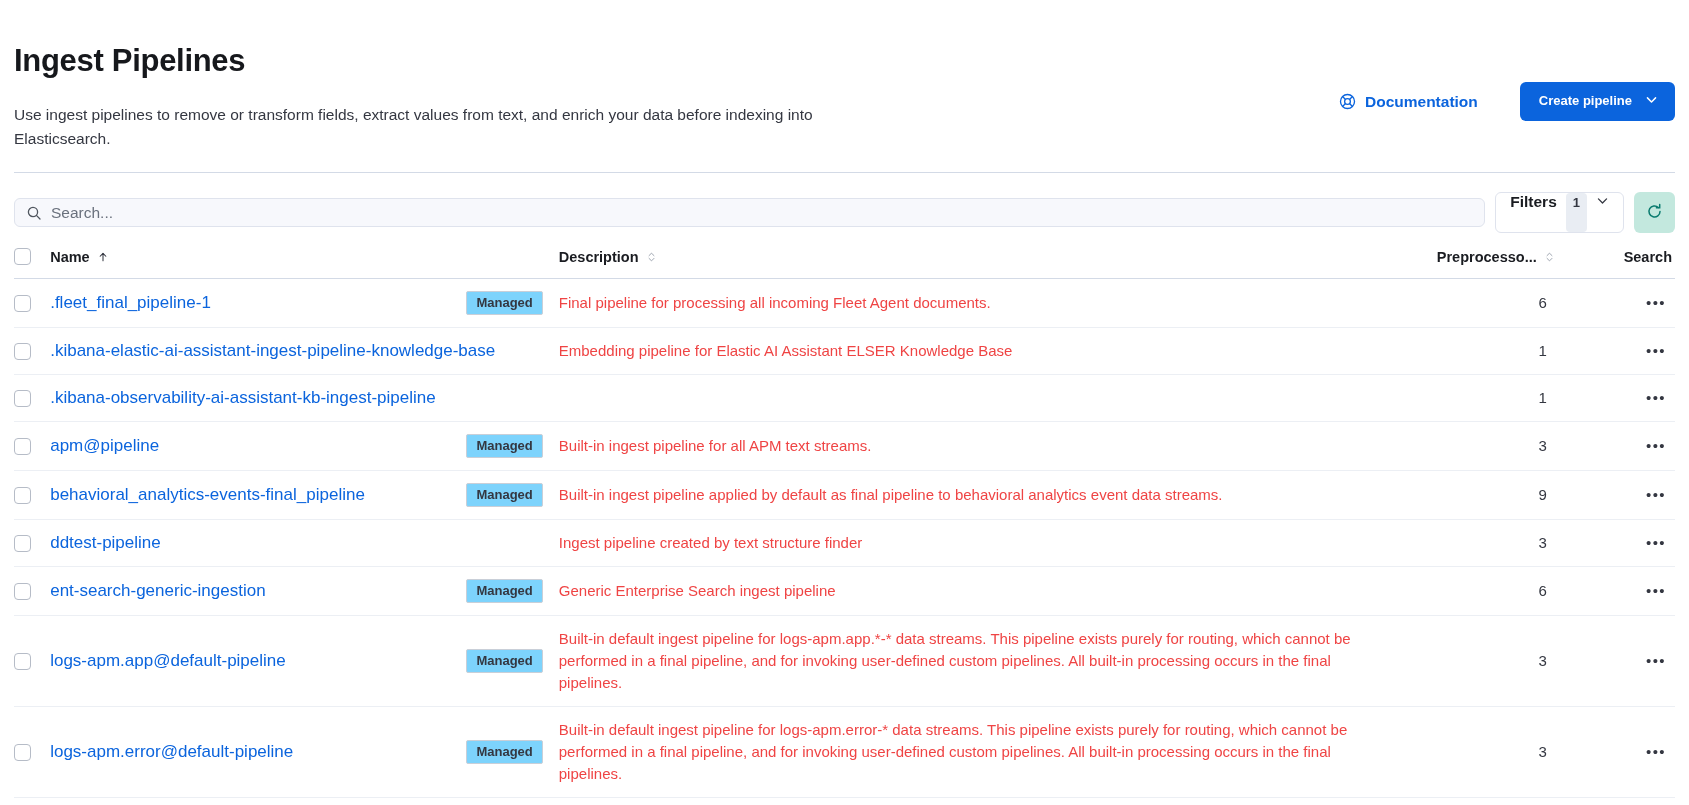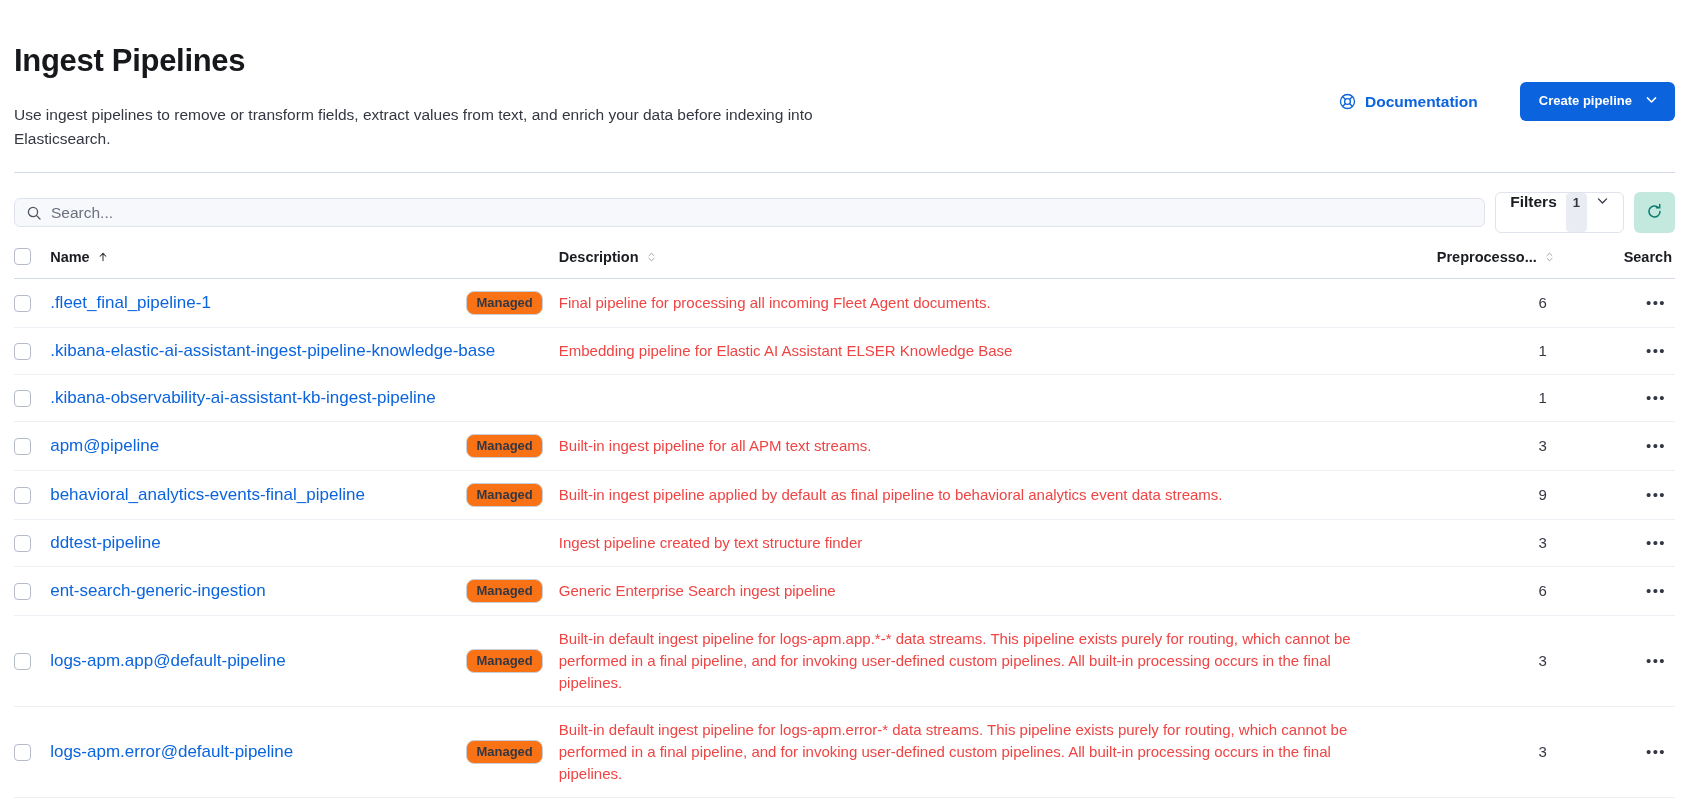--- a/index.html
+++ b/index.html
@@ -139,22 +139,22 @@
 
   .name-cell { display: flex; align-items: center; gap: 10px; padding-right: 16px; }
   .pipeline-link {
     color: #0b64dd; font-size: 17px;
     text-decoration: none; cursor: pointer;
     word-break: break-word; flex: 1 1 auto; min-width: 0;
     line-height: 22px;
   }
   .badge-managed {
     flex: 0 0 auto;
-    border: 1px solid #c9cfd8; border-radius: 8px;
-    background: #f97316; color: #343741;
+    border: 1px solid #c9cfd8; border-radius: 2px;
+    background: #7dd3fc; color: #343741;
     font-size: 13px; font-weight: 600;
     padding: 2px 9px; line-height: 18px;
     white-space: nowrap;
   }
   .desc-cell { padding-right: 30px; color: #ef4444; font-size: 15px; }
   .pre-cell { color: #343741; font-size: 15px; padding-right: 8px; }
 
   .cb {
     width: 17px; height: 17px;
     border: 1px solid #b6bcc7; border-radius: 4px;

